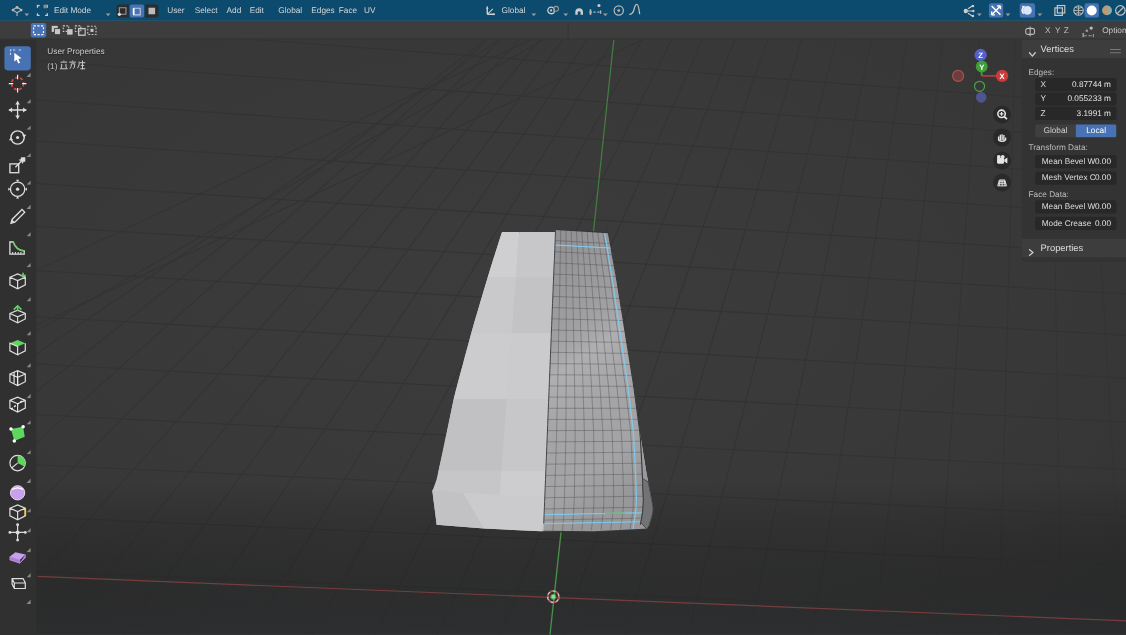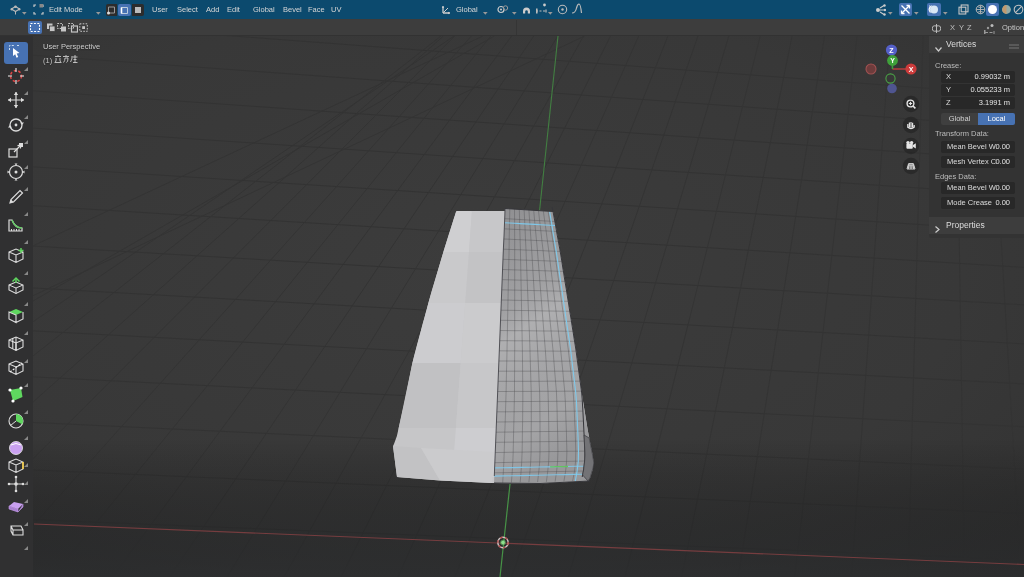--- a/index.html
+++ b/index.html
@@ -384,21 +384,21 @@
           <path d="M3.5 3.5 L3.5 9.5" stroke="#fff" stroke-width="1.6"></path>
         </svg></span>
 <span class="abs" style="left:132px;top:4px;width:12px;height:12px;background:#2c2c2c;border-radius:0 2px 2px 0"><svg width="12" height="12" viewBox="0 0 12 12">
           <rect x="3" y="3" width="6" height="6" fill="#bbb"></rect>
         </svg></span>
 <span class="menu" style="left:152px">User</span>
 <span class="menu" style="left:177px">Select</span>
 <span class="menu" style="left:206px">Add</span>
 <span class="menu" style="left:227px">Edit</span>
 <span class="menu" style="left:253px">Global</span>
-<span class="menu" style="left:283px">Bevel</span>
+<span class="menu" style="left:283px">Edges</span>
 <span class="menu" style="left:308px">Face</span>
 <span class="menu" style="left:331px">UV</span>
 <span class="abs" style="left:441px;top:4px"><svg width="12" height="11" viewBox="0 0 12 11">
           <path d="M2 9 L2 2 M2 9 L9 9" stroke="#ccc" stroke-width="1.3"></path>
           <path d="M2 2 L0.8 4 L3.2 4 Z M9 9 L7 7.8 L7 10.2 Z" fill="#ccc"></path>
           <path d="M2 9 L7 4" stroke="#ccc"></path>
         </svg></span>
 <span class="menu" style="left:456px">Global</span>
 <span class="abs" style="left:483px;top:8px"><svg width="5" height="3" viewBox="0 0 5 3">
           <path d="M0 0 L4.6 0 L2.3 2.8 Z" fill="#999"></path>
@@ -503,38 +503,38 @@
 <span class="menu" style="left:967px;top:4px;color:#bdbdbd">Z</span>
 <span class="abs" style="left:983px;top:4px"><svg width="13" height="11" viewBox="0 0 13 11">
           <circle cx="9" cy="2.5" r="1.5" fill="#bbb"></circle>
           <circle cx="5" cy="5" r="1.2" fill="#999"></circle>
           <path d="M2 9.5 L5 9.5 M6.5 9.5 L9.5 9.5 M11 8 L11 11" stroke="#999"></path>
           <rect x="1" y="7" width="1.5" height="4" fill="#999"></rect>
         </svg></span>
 <span class="menu" style="left:1002px;top:4px;color:#c8c8c8">Options</span>
 <span class="abs" style="left:516px;top:1px;width:1px;height:15px;background:#353535"></span>
     </div>
-<div class="abs" style="left:43px;top:42px;color:#cfcfcf;font-size:7.5px;text-shadow:0 1px 1px #222">User Perspective</div>
+<div class="abs" style="left:43px;top:42px;color:#cfcfcf;font-size:7.5px;text-shadow:0 1px 1px #222">User Properties</div>
 <div class="abs" style="left:43px;top:54px;color:#c6c6c6;font-size:7.5px;text-shadow:0 1px 1px #222">(1) <svg width="26" height="10" viewBox="0 0 26 10" style="vertical-align:-1px">
         <g stroke="#cacaca" stroke-width="0.9" fill="none">
           <path d="M4 1 L4 2 M1 2.5 L7 2.5 M2 4 Q2.5 6 1.5 8 M6 4 Q5.5 6 6.5 8 M0.5 8.5 L7.5 8.5"></path>
           <path d="M12 1 L12 2 M9 2.5 L15 2.5 M11 4 L14 4 Q14 8 12.5 8.5 M11 4 Q11 7 9.5 8.5"></path>
           <path d="M18 2 Q18.5 5 16.5 8 M18.5 3 L23.5 3 M21 1 L21 9 M19.5 5.5 L22.5 5.5 M19 8.5 L23.5 8.5"></path>
         </g>
       </svg></div>
 <div id="npanel">
       <div class="phead" style="position:relative"><span style="position:absolute;left:6px;top:5px"><svg width="7" height="5" viewBox="0 0 7 5">
             <path d="M0.5 0.5 L3.5 4 L6.5 0.5" stroke="#ccc" fill="none" stroke-width="1.2"></path>
           </svg></span><span style="margin-left:11px">Vertices</span><span style="position:absolute;right:5px;top:4px;color:#888"><svg width="10" height="8" viewBox="0 0 10 8">
             <path d="M0 2 L10 2 M0 5 L10 5" stroke="#777"></path>
           </svg></span></div>
-      <div class="lab" style="top:25px">Crease:</div>
+      <div class="lab" style="top:25px">Edges:</div>
       <div class="field" style="top:35px">
         <span style="position:absolute;left:5px">X</span>
-        <span style="position:absolute;right:5px;color:#e4e4e4">0.99032 m</span>
+        <span style="position:absolute;right:5px;color:#e4e4e4">0.87744 m</span>
       </div>
       <div class="field" style="top:48px">
         <span style="position:absolute;left:5px">Y</span>
         <span style="position:absolute;right:5px;color:#e4e4e4">0.055233 m</span>
       </div>
       <div class="field" style="top:61px">
         <span style="position:absolute;left:5px">Z</span>
         <span style="position:absolute;right:5px;color:#e4e4e4">3.1991 m</span>
       </div>
       <div class="abs" style="left:12px;top:77px;width:74px;height:12px;border-radius:2px;overflow:hidden">
@@ -543,21 +543,21 @@
       </div>
       <div class="lab" style="top:93px">Transform Data:</div>
       <div class="field" style="top:105px">
         <span style="position:absolute;left:6px">Mean Bevel W</span>
         <span style="position:absolute;right:5px;color:#e4e4e4">0.00</span>
       </div>
       <div class="field" style="top:120px">
         <span style="position:absolute;left:6px">Mesh Vertex C</span>
         <span style="position:absolute;right:5px;color:#e4e4e4">0.00</span>
       </div>
-      <div class="lab" style="top:136px">Edges Data:</div>
+      <div class="lab" style="top:136px">Face Data:</div>
       <div class="field" style="top:146px">
         <span style="position:absolute;left:6px">Mean Bevel W</span>
         <span style="position:absolute;right:5px;color:#e4e4e4">0.00</span>
       </div>
       <div class="field" style="top:161px">
         <span style="position:absolute;left:6px">Mode Crease</span>
         <span style="position:absolute;right:5px;color:#e4e4e4">0.00</span>
       </div>
       <div class="phead" style="position:absolute;top:181px;width:95px;"><span style="position:absolute;left:6px;top:5px"><svg width="5" height="7" viewBox="0 0 5 7">
             <path d="M0.5 0.5 L4 3.5 L0.5 6.5" stroke="#ccc" fill="none" stroke-width="1.2"></path>

